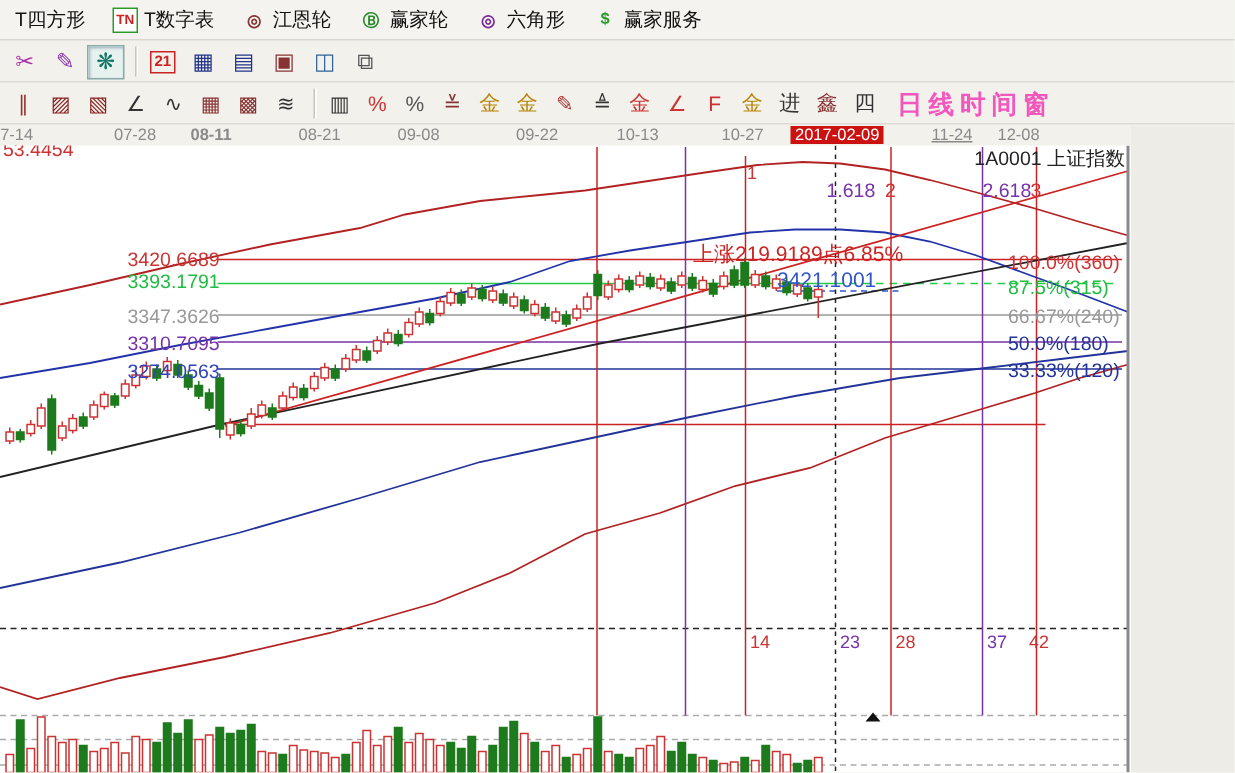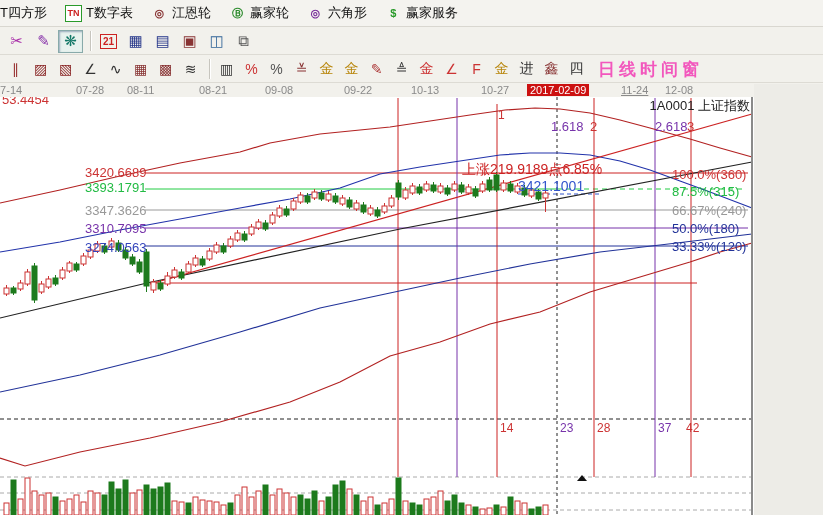--- a/index.html
+++ b/index.html
@@ -3,21 +3,21 @@
 <meta charset="utf-8">
 <style>
   * { margin:0; padding:0; box-sizing:border-box; }
   html,body { width:823px; height:515px; overflow:hidden; background:#f2f1ec;
               font-family:"Liberation Sans", sans-serif; }
   #app { position:relative; width:823px; height:515px; background:#f2f1ec; }
 
   
   .menu-bar { position:absolute; left:0; top:0; width:823px; height:27px;
               background:#f4f3ef; border-bottom:1px solid #d9d7d0;
-              display:flex; align-items:center; padding-left:0; }
+              display:flex; align-items:center; padding-left:10px; }
   .menu-item { display:flex; align-items:center; gap:4px; margin-right:18px;
                font-size:13px; color:#111; cursor:default; white-space:nowrap; }
   .menu-ico { display:inline-flex; align-items:center; justify-content:center;
               width:17px; height:17px; font-size:11px; font-weight:bold; }
   .menu-ico.boxed { border:1px solid #2a9a2a; background:#fff; font-size:9px; }
 
   
   .toolbar { position:absolute; left:0; width:823px; display:flex; align-items:center;
              background:#f2f1ec; border-bottom:1px solid #dddbd4; padding-left:4px; }
   .tb2 { top:28px; height:27px; }
@@ -178,21 +178,21 @@
       </span>
       <span class="tbtn">
         <span style="color: rgb(51, 51, 51);">四</span>
       </span>
       <span class="mode-label">日线时间窗</span>
     </div>
 
   <div class="date-strip">
       <span class="date-tick" style="left: -6px;">07-14</span>
       <span class="date-tick" style="left: 55px; margin-left: 21px;">07-28</span>
-      <span class="date-tick" style="left: 127px;">08-11</span>
+      <span class="date-tick" style="left: 127px; font-weight: bold;">08-11</span>
       <span class="date-tick" style="left: 199px;">08-21</span>
       <span class="date-tick" style="left: 265px;">09-08</span>
       <span class="date-tick" style="left: 344px;">09-22</span>
       <span class="date-tick" style="left: 411px;">10-13</span>
       <span class="date-tick" style="left: 481px;">10-27</span>
       <span class="date-tick" style="left: 621px; text-decoration: underline;">11-24</span>
       <span class="date-tick" style="left: 665px;">12-08</span>
       <span class="date-hl" style="left: 527px;">2017-02-09</span>
     </div>
 

